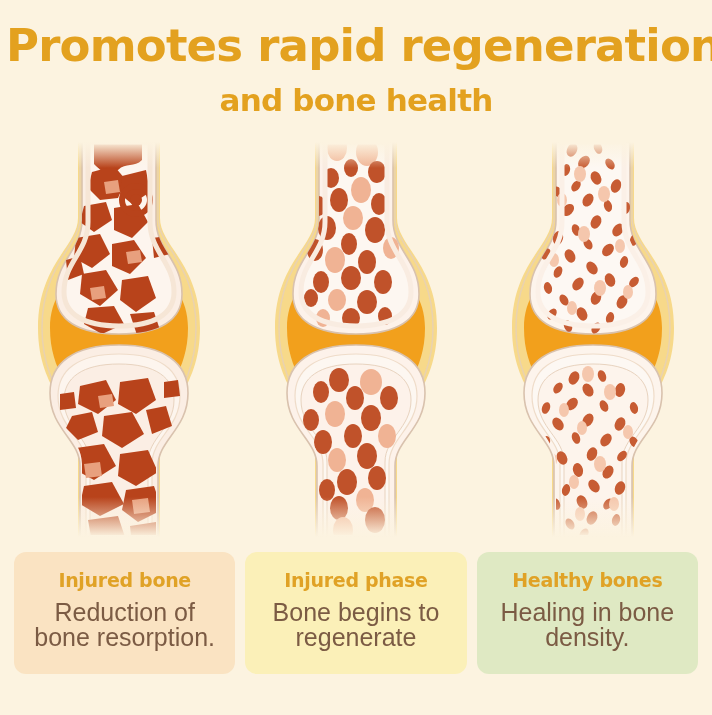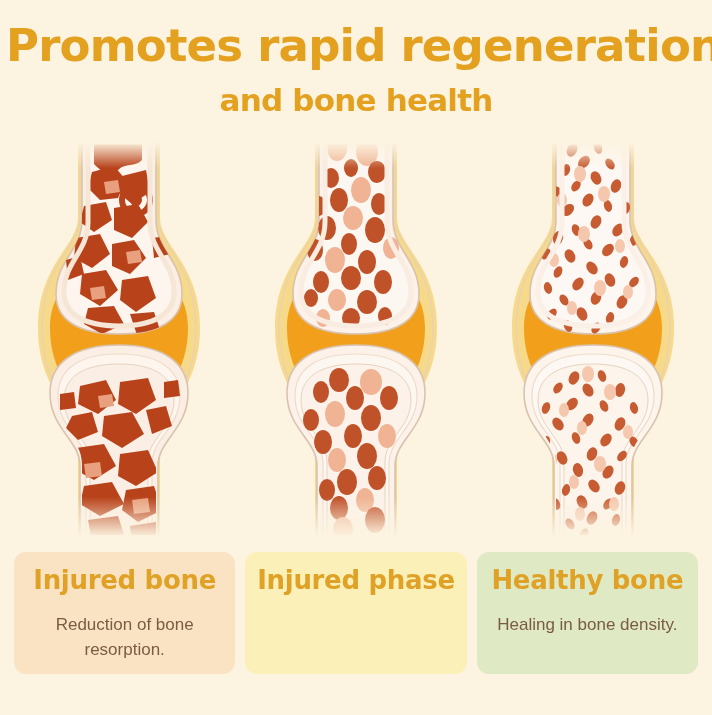--- a/index.html
+++ b/index.html
@@ -77,31 +77,31 @@
     flex: 1 1 0;
     border-radius: 12px;
     padding: 16px 10px 12px;
     box-sizing: border-box;
     text-align: center;
   }
   .card-title {
     display: block;
     font-family: "DejaVu Sans", sans-serif;
     font-weight: 700;
-    font-size: 26px;
+    font-size: 19px;
     line-height: 24px;
     color: #e0a226;
     letter-spacing: -0.3px;
-    margin-bottom: 20px;
+    margin-bottom: 8px;
   }
   .card-text {
     display: block;
     font-family: "Liberation Sans", sans-serif;
     font-weight: 400;
-    font-size: 17px;
+    font-size: 25px;
     line-height: 25px;
     color: #7b5b44;
   }
 </style>
 </head>
 <body>
 
 <div class="poster">
 
   <div class="title-block">
@@ -441,20 +441,21 @@
 
   </div>
 
   <div class="cards">
     <div class="card" style="background:#fae3c2;">
       <span class="card-title">Injured bone</span>
       <span class="card-text">Reduction of bone resorption.</span>
     </div>
     <div class="card" style="background:#fbf0b8;">
       <span class="card-title">Injured phase</span>
+      <span class="card-text">Bone begins to regenerate</span>
     </div>
     <div class="card" style="background:#dfe9c3;">
-      <span class="card-title">Healthy bone</span>
+      <span class="card-title">Healthy bones</span>
       <span class="card-text">Healing in bone density.</span>
     </div>
   </div>
 
 </div>
 
 </body></html>

